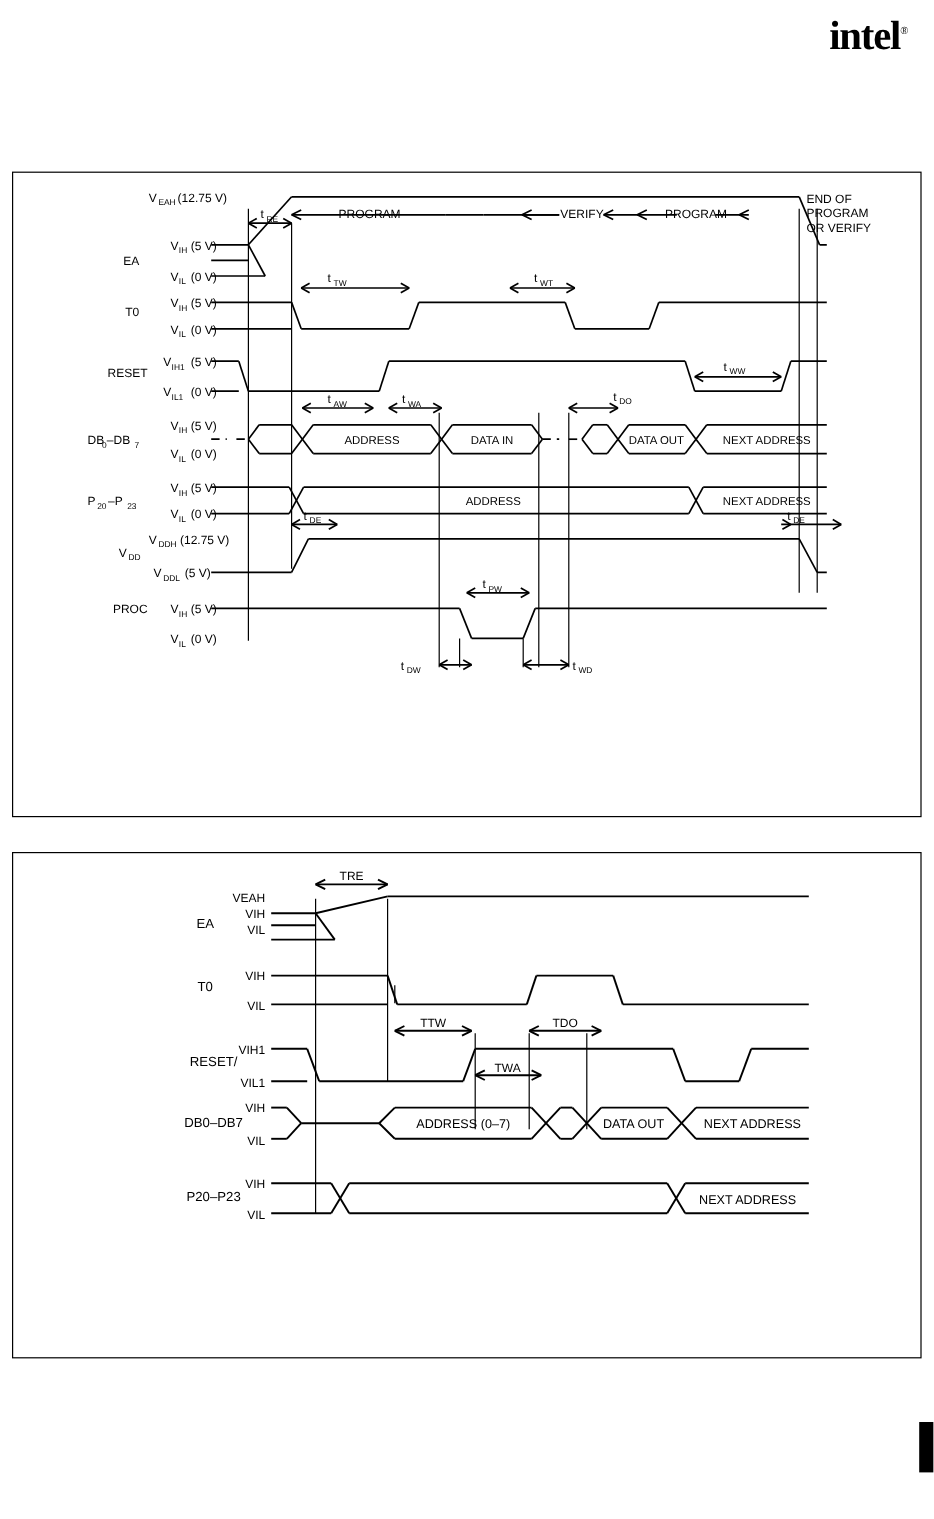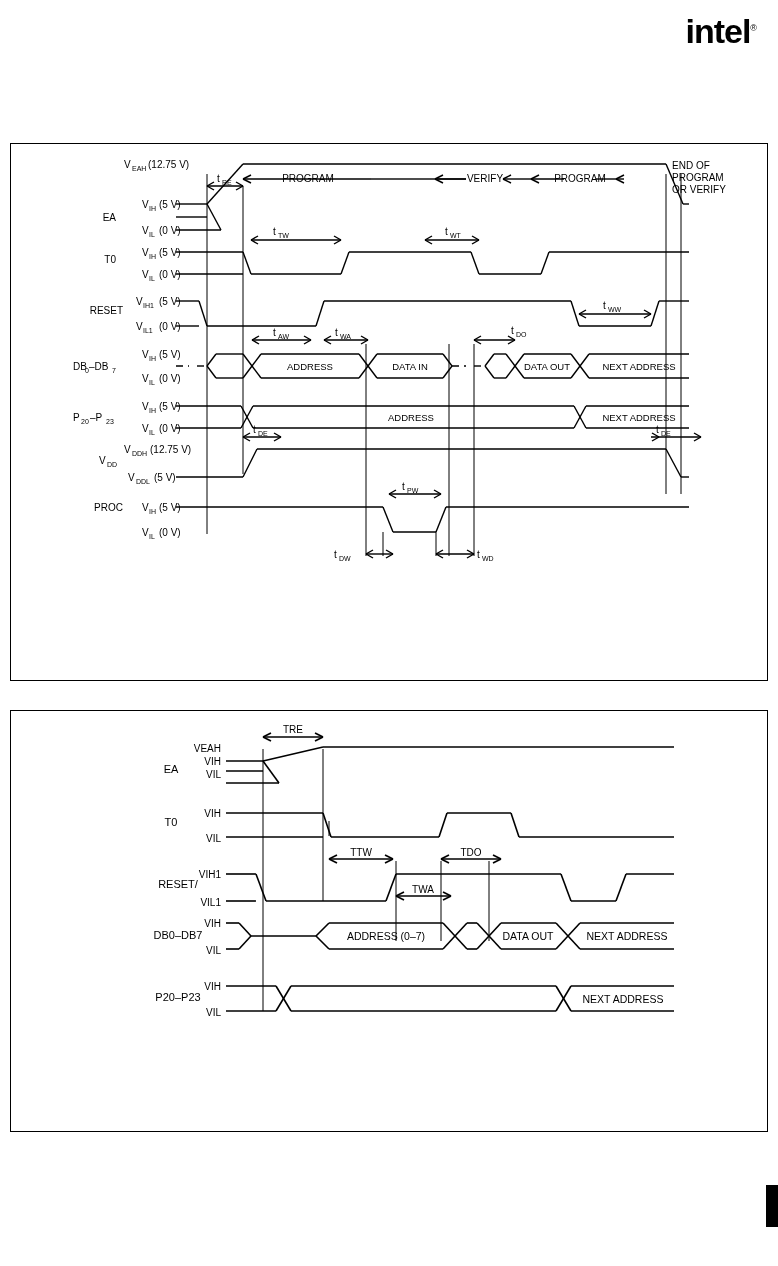--- a/index.html
+++ b/index.html
@@ -1,17 +1,17 @@
 <!DOCTYPE html>
 <html><head>
 <meta charset="utf-8">
 <style>
   html,body{margin:0;padding:0;background:#ffffff;}
   body{width:778px;height:1266px;position:relative;font-family:"Liberation Sans",sans-serif;color:#000;}
-  .logo{position:absolute;right:22px;top:12px;font-family:Liberation Sans, sans-serif;font-weight:bold;font-size:34px;letter-spacing:-1px;}
+  .logo{position:absolute;right:22px;top:12px;font-family:Liberation Serif, serif;font-weight:bold;font-size:34px;letter-spacing:-1px;}
   .logo .reg{font-size:9px;vertical-align:super;font-weight:normal;}
   .panel{position:absolute;border:1px solid #000;box-sizing:border-box;}
   #fig1{left:10px;top:143px;width:758px;height:538px;}
   #fig2{left:10px;top:710px;width:758px;height:422px;}
   .tabmark{position:absolute;right:0;top:1185px;width:12px;height:42px;background:#000;}
   svg{display:block;}
   text{font-family:"Liberation Sans",sans-serif;}
 </style>
 </head>
 <body>

